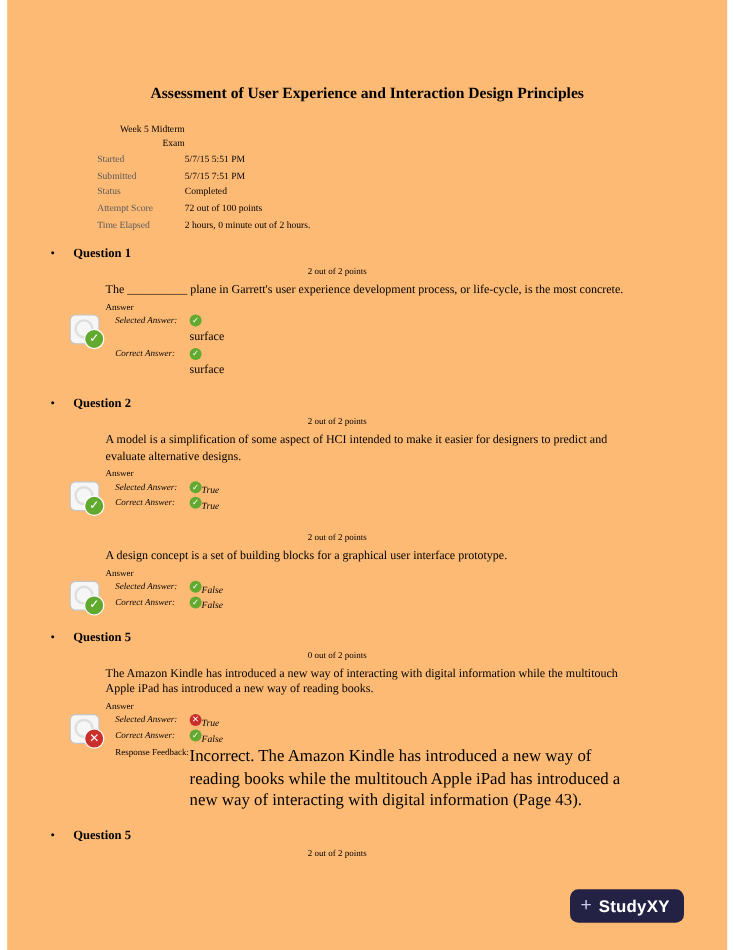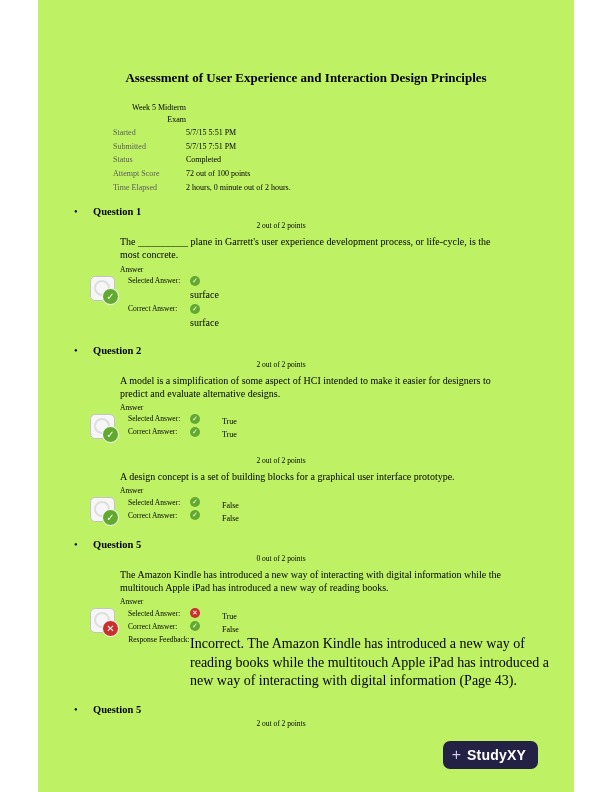--- a/index.html
+++ b/index.html
@@ -1,21 +1,21 @@
 <!DOCTYPE html>
 <html><head>
 <meta charset="utf-8">
 <style>
   html, body { margin: 0; padding: 0; background: #ffffff; }
   .page {
     position: relative;
-    width: 536px;
+    width: 600px;
     height: 792px;
     margin: 0 auto;
-    background: #bef264;
+    background: #fdba74;
     color: #000;
     font-family: "Liberation Serif", serif;
     overflow: hidden;
   }
   .doc-title {
     padding-top: 70px;
     text-align: center;
     font-weight: bold;
     font-size: 13px;
   }
@@ -60,26 +60,26 @@
   .badge.red { background: #c9302c; }
   .badge.green::before { content: "✓"; }
   .badge.red::before { content: "✕"; }
   .badge.big {
     position: absolute; right: 0; bottom: 0;
     width: 15px; height: 15px; line-height: 15px;
     font-size: 10px;
     border: 1px solid #fff;
   }
   .ans-rows { flex: 1; }
-  .ans-row { display: flex; align-items: center; margin-bottom: 3px; font-size: 7.5px; }
+  .ans-row { display: flex; align-items: flex-start; margin-bottom: 3px; font-size: 7.5px; font-style: italic; }
   .ans-row .ans-label { width: 62px; flex-shrink: 0; }
-  .ans-row .ans-value { margin-left: 22px; font-size: 8px; position: relative; top: 3px; }
+  .ans-row .ans-value { margin-left: 0; font-size: 8px; position: relative; top: 3px; }
   .ans-value-line { margin-left: 62px; font-size: 10px; margin-top: 1px; margin-bottom: 4px; }
   .feedback-row { display: flex; margin-top: 4px; font-size: 7.5px; }
-  .feedback-label { width: 62px; flex-shrink: 0; line-height: 1.45; text-align: center; }
+  .feedback-label { width: 62px; flex-shrink: 0; line-height: 1.45; }
   .feedback-text { font-size: 14px; max-width: 368px; line-height: 1.32; }
   
   .brand {
     position: absolute; top: 741px; right: 36px;
     background: #232144; color: #fff;
     border-radius: 7px;
     padding: 6px 12px 6px 9px;
     display: flex; align-items: center;
     font-family: "Liberation Sans", sans-serif;
   }

